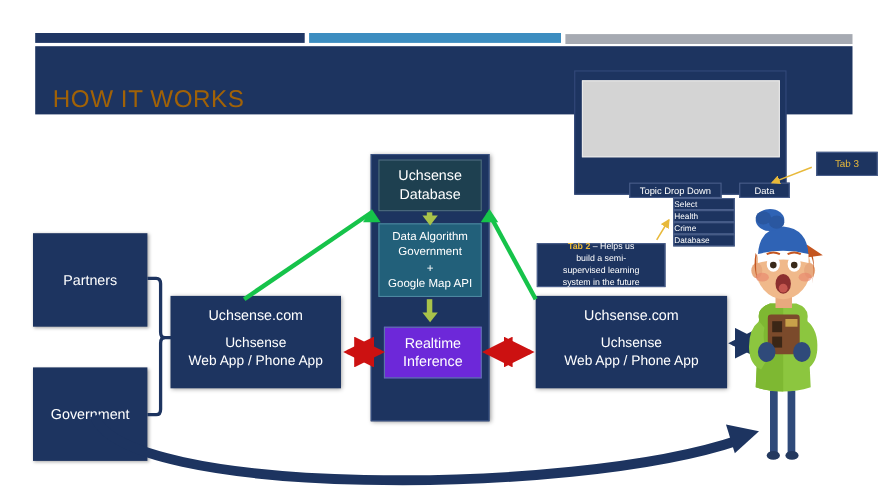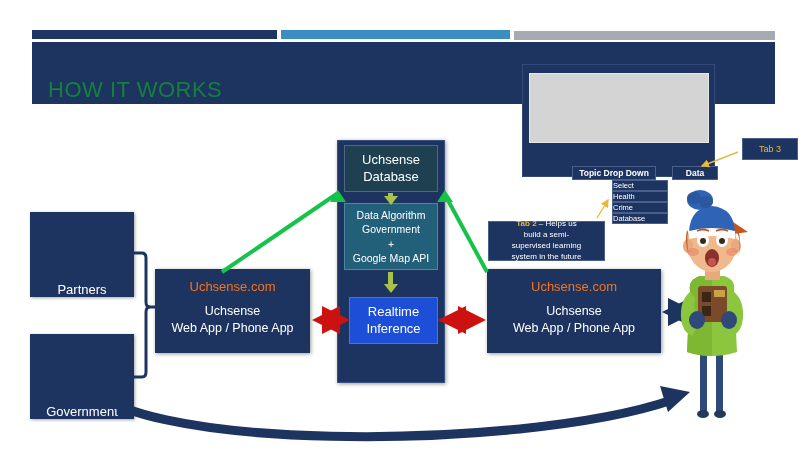--- a/index.html
+++ b/index.html
@@ -11,64 +11,64 @@
   
   .bar-seg{position:absolute;height:9px;}
   .bar-navy{left:32px;top:30px;width:245px;background:#1f3664;}
   .bar-blue{left:281px;top:30px;width:229px;background:#3c8dc0;}
   .bar-gray{left:514px;top:31px;width:261px;background:#a6aab2;}
 
   
   .title-band{position:absolute;left:32px;top:42px;width:743px;height:62px;
               background:#1d3460;}
   .title-text{position:absolute;left:48px;top:77px;font-size:22px;
-              letter-spacing:.5px;color:#15803d;font-weight:400;
+              letter-spacing:.5px;color:#a16207;font-weight:400;
               white-space:nowrap;}
 
   
   .nbox{position:absolute;background:#1d3460;box-shadow:1px 1px 3px rgba(0,0,0,.35);
-        display:flex;align-items:flex-end;justify-content:center;text-align:center;}
+        display:flex;align-items:center;justify-content:center;text-align:center;}
 
   .box-partners{left:30px;top:212px;width:104px;height:85px;font-size:13px;}
   .box-government{left:30px;top:334px;width:104px;height:85px;font-size:13px;}
 
   
   .appbox{position:absolute;background:#1d3460;box-shadow:1px 1px 4px rgba(0,0,0,.4);
           display:flex;flex-direction:column;align-items:center;justify-content:flex-start;
           padding-top:10px;box-sizing:border-box;}
   .app-left{left:155px;top:269px;width:155px;height:84px;}
   .app-right{left:487px;top:269px;width:174px;height:84px;}
-  .app-url{color:#f97316;font-size:13px;margin-bottom:9px;}
+  .app-url{color:#ffffff;font-size:13px;margin-bottom:9px;}
   .app-name{font-size:12.5px;line-height:1.35;text-align:center;}
 
   
   .center-wrap{position:absolute;left:337px;top:140px;width:108px;height:243px;
                background:#1d3460;border:1px solid #3a5282;box-sizing:border-box;
                box-shadow:1px 1px 4px rgba(0,0,0,.4);}
   .cbox{position:absolute;display:flex;align-items:center;justify-content:center;
         text-align:center;box-sizing:border-box;}
   .db-box{left:344px;top:145px;width:94px;height:47px;background:#1e4050;
           border:1px solid #4d6b80;font-size:13px;line-height:1.25;}
   .algo-box{left:344px;top:203px;width:94px;height:67px;background:#22607a;
             border:1px solid #4d87a0;font-size:10.5px;line-height:1.35;}
-  .rt-box{left:349px;top:297px;width:89px;height:47px;background:#1d4ed8;
+  .rt-box{left:349px;top:297px;width:89px;height:47px;background:#6d28d9;
           border:1px solid #5a76a8;font-size:13px;line-height:1.25;}
   .yarrow-stem{position:absolute;background:#a9c34a;width:5px;}
   .yarrow-head{position:absolute;width:0;height:0;
                border-left:7px solid transparent;border-right:7px solid transparent;
                border-top:9px solid #a9c34a;}
 
   
   .panel{position:absolute;left:522px;top:64px;width:193px;height:113px;
          background:#1d3460;border:1px solid #33497a;box-sizing:border-box;}
   .panel-gray{position:absolute;left:529px;top:73px;width:178px;height:68px;
               background:#d4d4d4;border:1px solid #e8e8e8;}
   .pill{position:absolute;background:#1d3460;border:1px solid #4a5f8c;
         display:flex;align-items:center;justify-content:center;
-        font-size:8.5px;box-sizing:border-box;font-weight:bold;}
+        font-size:8.5px;box-sizing:border-box;}
   .pill-topic{left:572px;top:166px;width:84px;height:14px;}
   .pill-posts{left:672px;top:166px;width:46px;height:14px;}
   .ddl{position:absolute;left:612px;width:56px;height:11px;background:#1d3460;
        border:1px solid #4a5f8c;display:flex;align-items:center;justify-content:flex-start;
        font-size:7.5px;box-sizing:border-box;}
   .ddl-1{top:180px;} .ddl-2{top:191px;} .ddl-3{top:202px;} .ddl-4{top:213px;}
 
   
   .callout{position:absolute;background:#1d3460;border:1px solid #4a5f8c;
            display:flex;align-items:center;justify-content:center;text-align:center;

